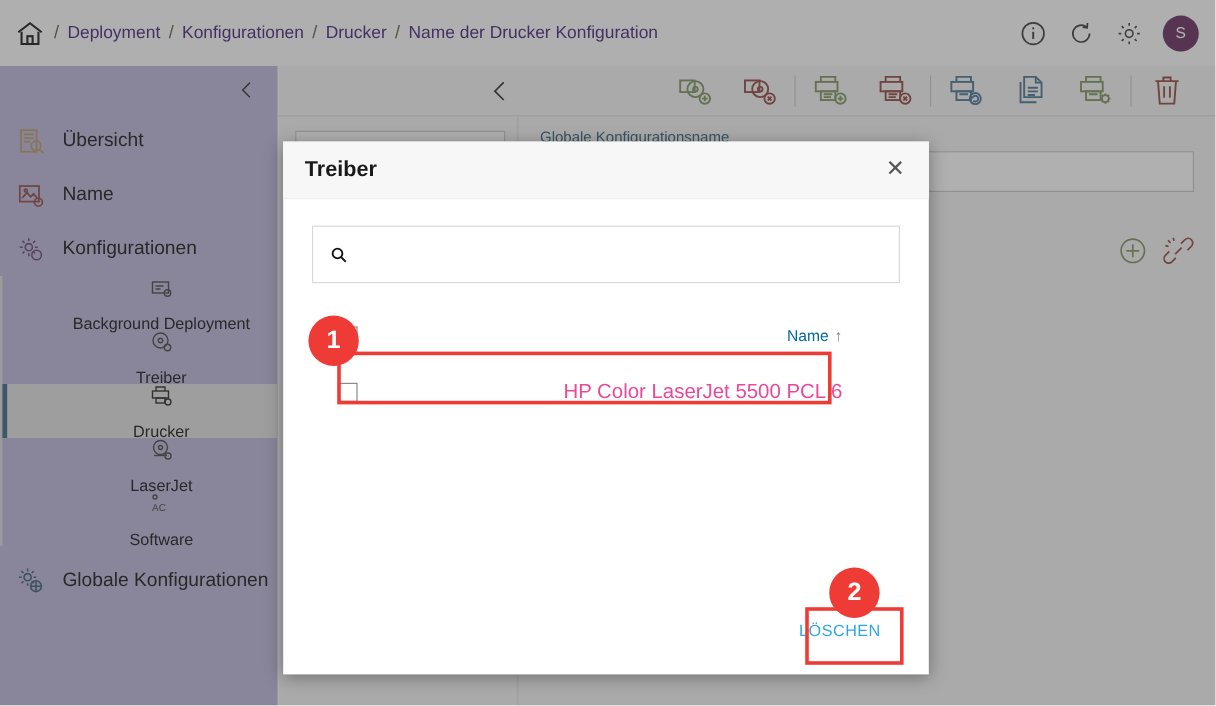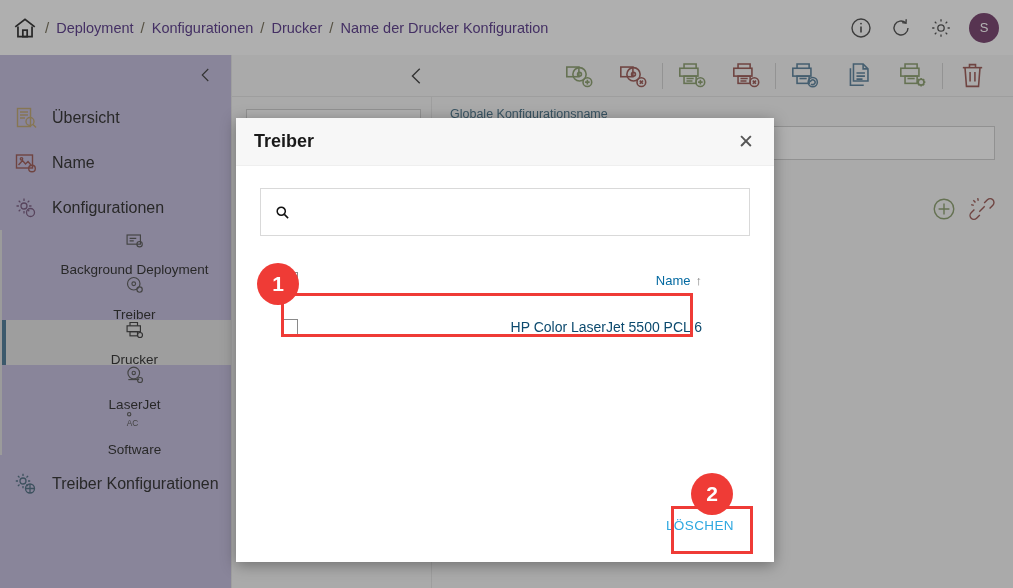--- a/index.html
+++ b/index.html
@@ -135,21 +135,21 @@
   }
   .cb {
     width: 16px; height: 16px; border: 1px solid #8a8a8a; background: #fff;
     flex: 0 0 16px; margin-left: 22px; cursor: pointer;
   }
   .col-name {
     flex: 1; text-align: right; padding-right: 48px;
   }
   .th-name { color: #0369a1; font-size: 13px; }
   .sort-arrow { color: #7c7c7c; font-size: 13px; margin-left: 5px; }
-  .td-name { color: #0c4a6e; font-size: 14px; }
+  .td-name { color: #ec4899; font-size: 17px; }
   .tbl-row { position: relative; }
 
   .modal-foot {
     position: absolute; left: 0; right: 0; bottom: 0;
     height: 74px; display: flex; align-items: center; justify-content: flex-end;
     padding-right: 26px;
     margin-left: 26px;
   }
   .btn-del {
     background: transparent; border: none; cursor: pointer;
@@ -302,21 +302,21 @@
         </div>
       </div>
 
       <div class="nav-item" style="margin-top:6px">
         <svg class="nav-ico" viewBox="0 0 24 24" fill="none" stroke="#2a6f9e" stroke-width="1.3">
           <circle cx="9" cy="9" r="3"></circle>
           <path d="M9 1.8v2.2M9 14v2.2M1.8 9h2.2M14 9h2.2M3.9 3.9l1.6 1.6M12.5 12.5l1.6 1.6M14.1 3.9l-1.6 1.6M5.5 12.5l-1.6 1.6"></path>
           <circle cx="16" cy="16.5" r="4.5"></circle>
             <path d="M11.5 16.5h9M16 12v9"></path>
         </svg>
-        <span class="lbl">Treiber Konfigurationen</span>
+        <span class="lbl">Globale Konfigurationen</span>
       </div>
     </div>
 
     <div class="content">
       <div class="toolbar">
         <svg class="tb-back" viewBox="0 0 24 24" fill="none" stroke="#3a3a3a" stroke-width="1.5">
           <path d="M15 4 L7 12 L15 20"></path>
         </svg>
         <div class="tb-icons">
           <div class="tb-btn">

